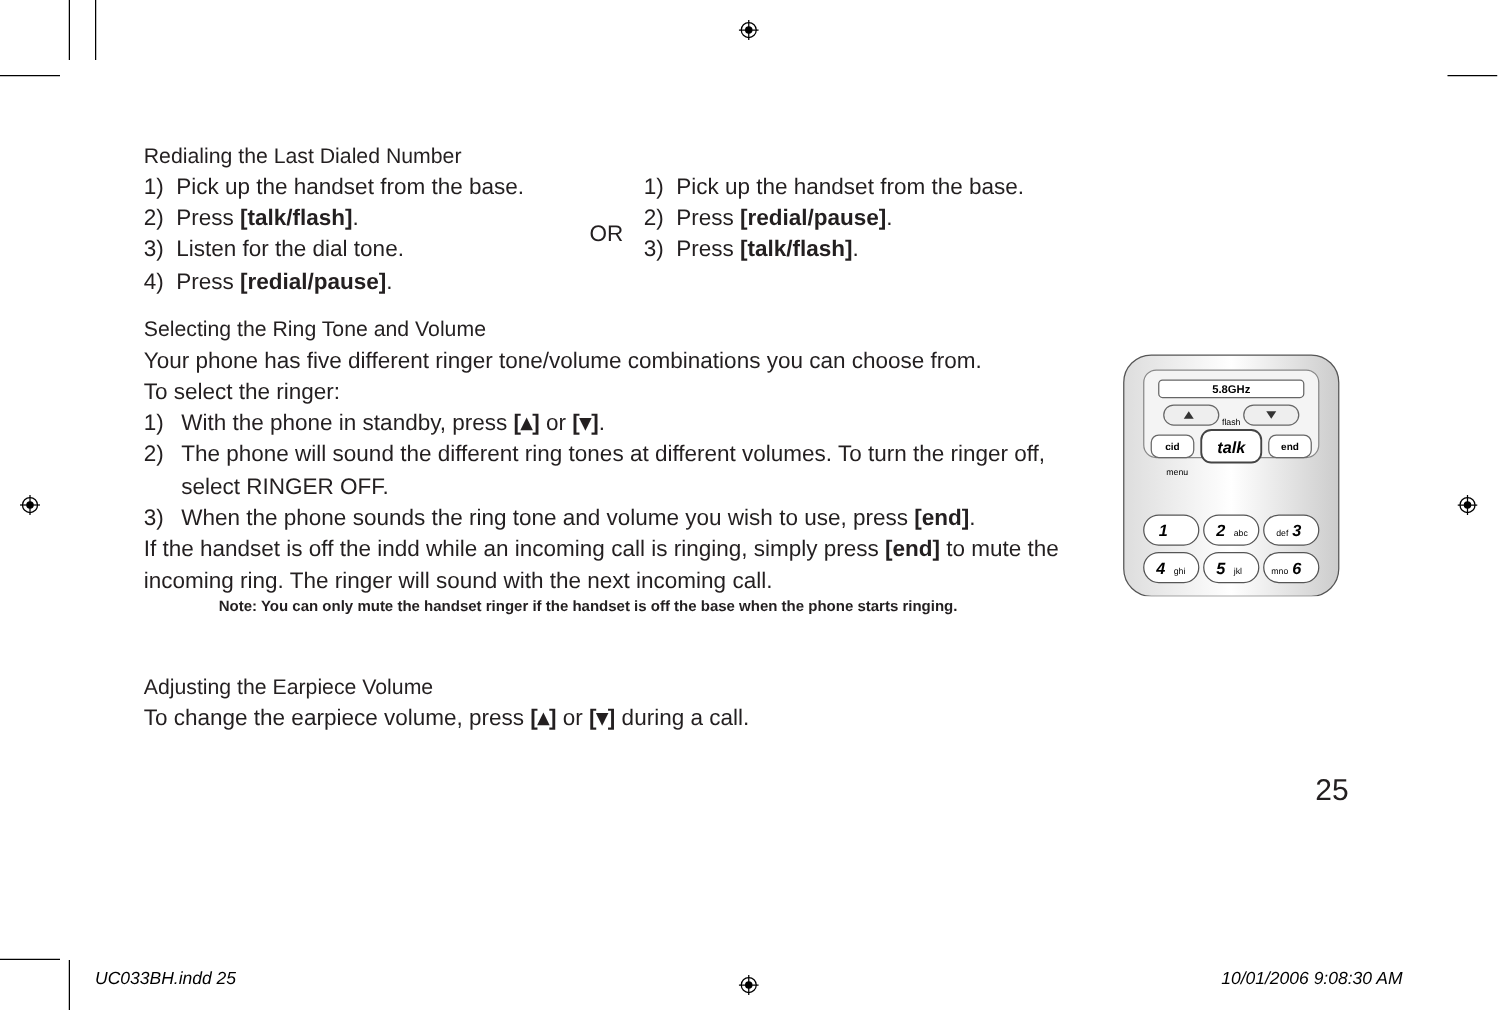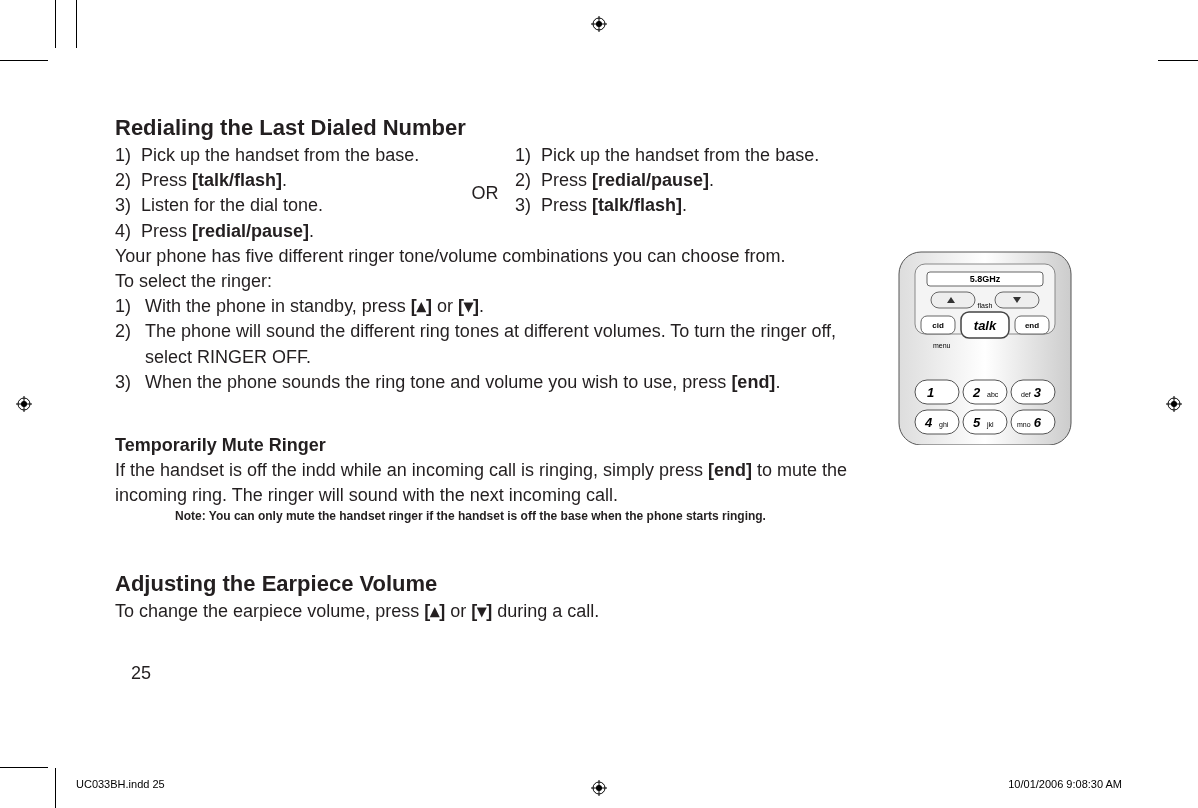--- a/index.html
+++ b/index.html
@@ -16,22 +16,22 @@
   .crop-tl-v { top:0; left:55px; width:1px; height:48px; }
   .crop-tr-h { position:absolute; top:60px; right:0; width:40px; height:1px; background:#000; }
   .crop-bl-h { position:absolute; bottom:40px; left:0; width:48px; height:1px; background:#000; }
   .crop-bl-v { position:absolute; bottom:0; left:55px; width:1px; height:40px; background:#000; }
   .page {
     position:absolute;
     left:115px; top:115px;
     width:960px;
   }
   h1 {
-    font-size:22px;
-    font-weight:bold;
+    font-size:17px;
+    font-weight:normal;
     margin-bottom:2px;
   }
   h2.sub {
     font-size:18px;
     font-weight:bold;
     margin-top:18px;
     margin-bottom:2px;
   }
   .redial-row {
     display:flex;
@@ -57,33 +57,34 @@
     line-height:1.4;
   }
   .ring-wrap {
     display:flex;
     align-items:flex-start;
     gap:24px;
   }
   .ring-text { flex:1; }
   .page-num {
     position:absolute;
-    left:16px; width:100%;
-    text-align:left;
-    font-size:18px;
+    left:4px; width:100%;
+    text-align:right;
+    font-size:24px;
     bottom:-60px;
   }
   .footer {
     position:absolute;
     bottom:18px;
     left:76px; right:76px;
     display:flex;
     justify-content:space-between;
-    font-size:11px;
+    font-size:14px;
     color:#000;
+    font-style:italic;
   }
   .reg-mark {
     width:16px; height:16px;
   }
   .abs-reg { position:absolute; }
   .reg-top { top:16px; left:50%; transform:translateX(-50%); }
   .reg-left { top:50%; left:16px; transform:translateY(-50%); }
   .reg-right { top:50%; right:16px; transform:translateY(-50%); }
   .reg-bottomcenter { bottom:12px; left:50%; transform:translateX(-50%); }
   
@@ -162,40 +163,40 @@
           <span class="num">2)</span>
           <span class="txt">Press <b>[redial/pause]</b>.</span>
         </li>
         <li>
           <span class="num">3)</span>
           <span class="txt">Press <b>[talk/flash]</b>.</span>
         </li>
       </ol>
   </div>
 
+  <h1 style="margin-top:16px">Selecting the Ring Tone and Volume</h1>
   <div class="ring-wrap">
     <div class="ring-text">
       <p class="body-p">Your phone has five different ringer tone/volume combinations you can choose from.</p>
       <p class="body-p">To select the ringer:</p>
       <ol id="ringtone-steps" class="indented">
           <li>
             <span class="num">1)</span>
             <span class="txt">With the phone in standby, press <b>[</b><b>▴</b><b>]</b> or <b>[</b><b>▾</b><b>]</b>.</span>
           </li>
           <li>
             <span class="num">2)</span>
             <span class="txt">The phone will sound the different ring tones at different volumes. To turn the ringer off, select RINGER OFF.</span>
           </li>
           <li>
             <span class="num">3)</span>
             <span class="txt">When the phone sounds the ring tone and volume you wish to use, press <b>[end]</b>.</span>
           </li>
         </ol>
 
-      <h2 class="sub" style="margin-top:40px">Temporarily Mute Ringer</h2>
       <p class="body-p">
         <span>If the handset is off the indd while an incoming call is ringing, simply press </span><b>[end]</b><span> to mute the incoming ring. The ringer will sound with the next incoming call.</span>
       </p>
     </div>
     <div class="phone">
       <svg viewBox="0 0 180 195">
         <defs>
           <linearGradient id="gbody" x1="0" x2="1">
               <stop offset="0" stop-color="#ddd"></stop>
               <stop offset="0.5" stop-color="#fff"></stop>

